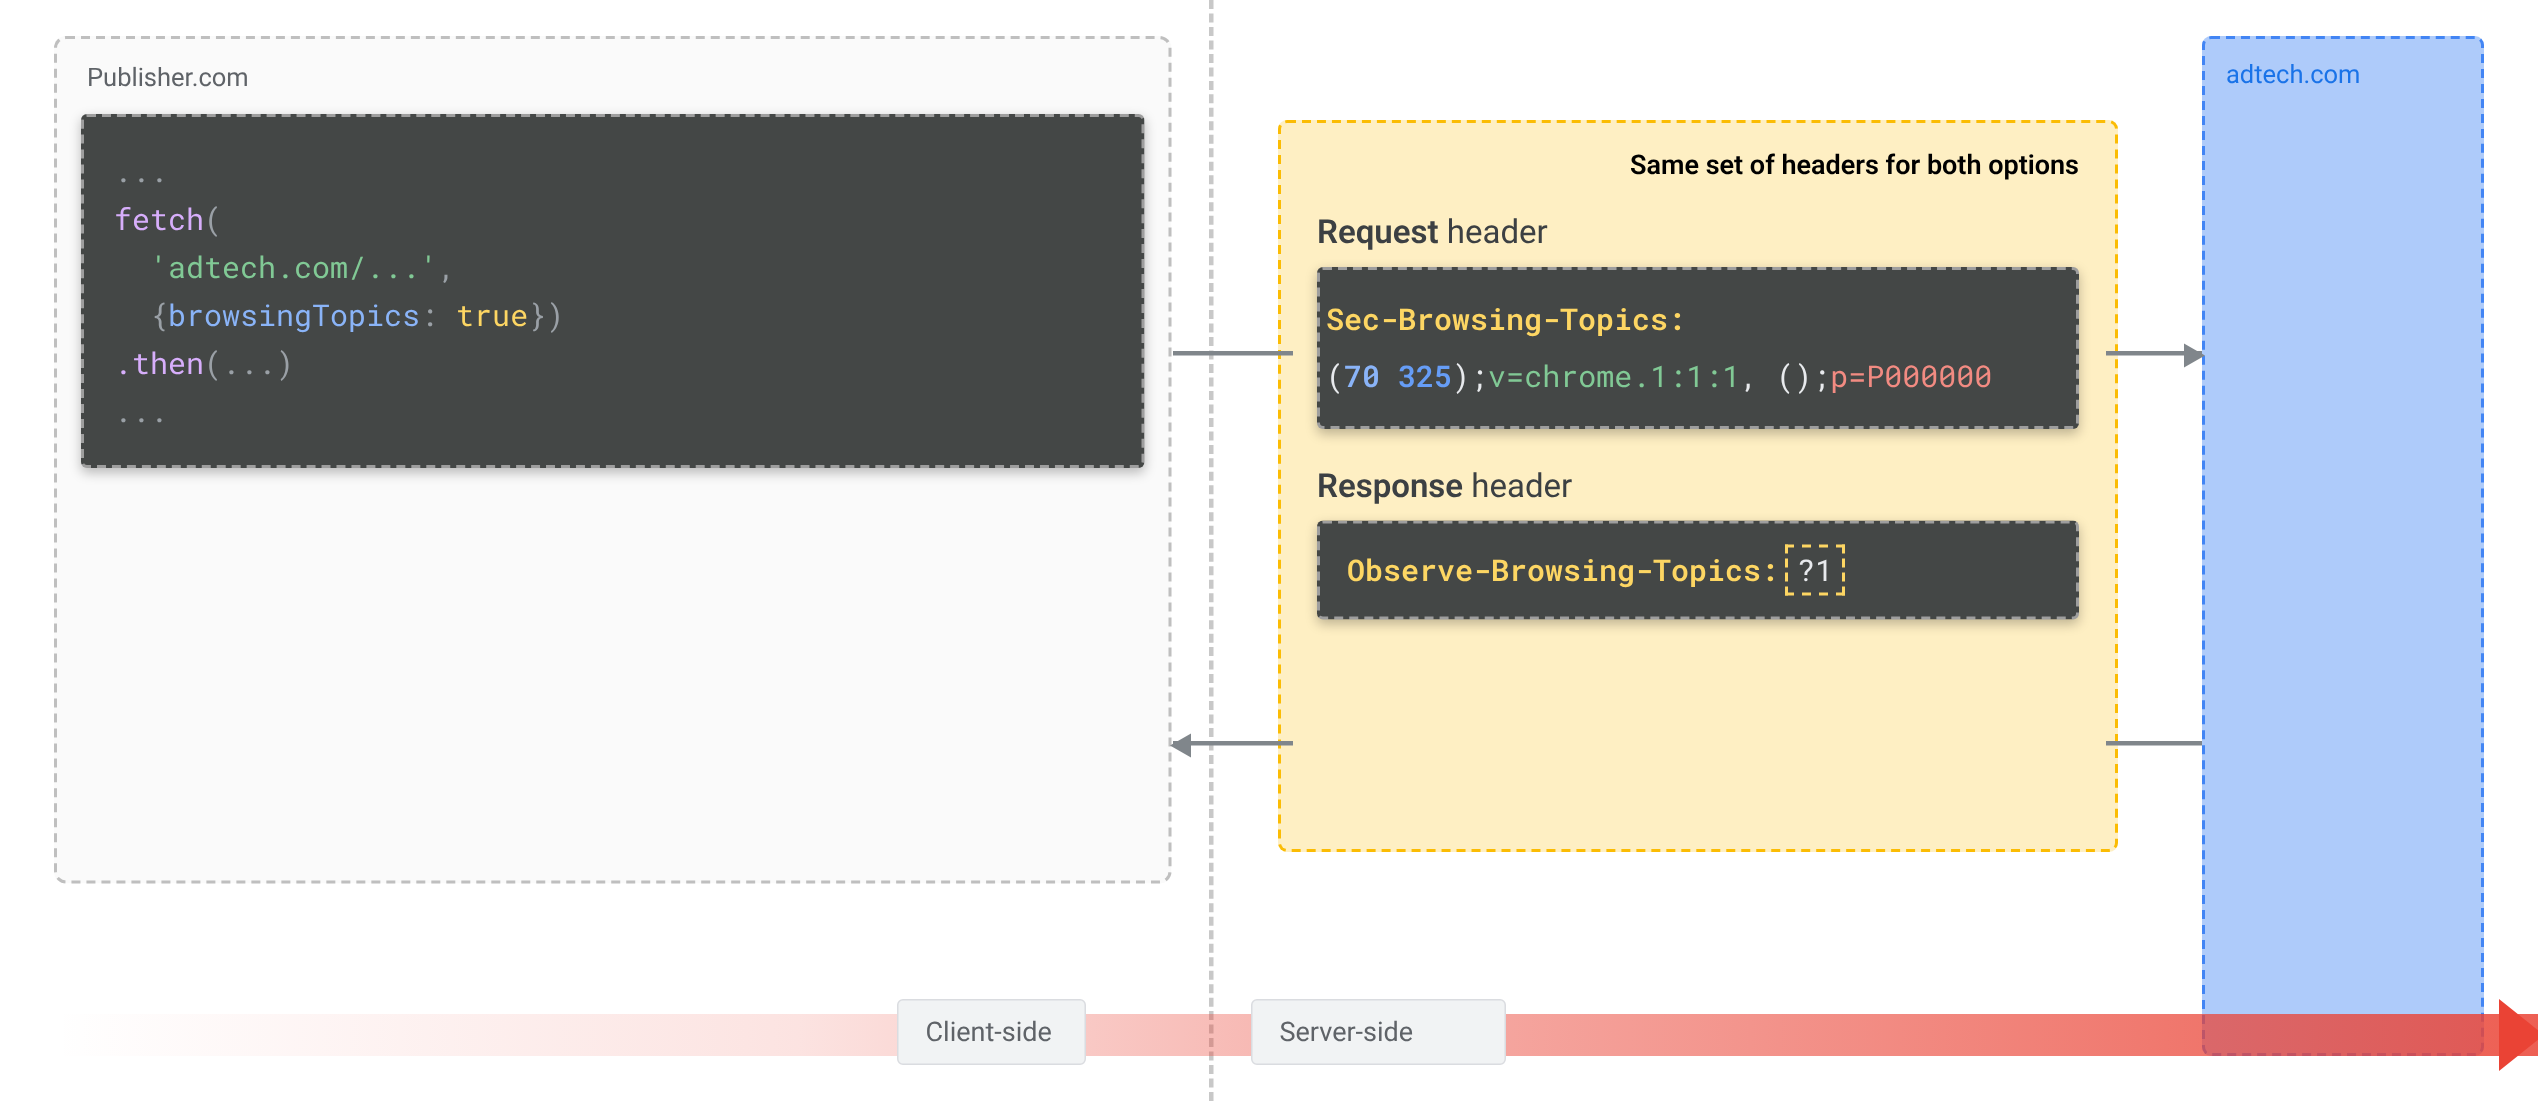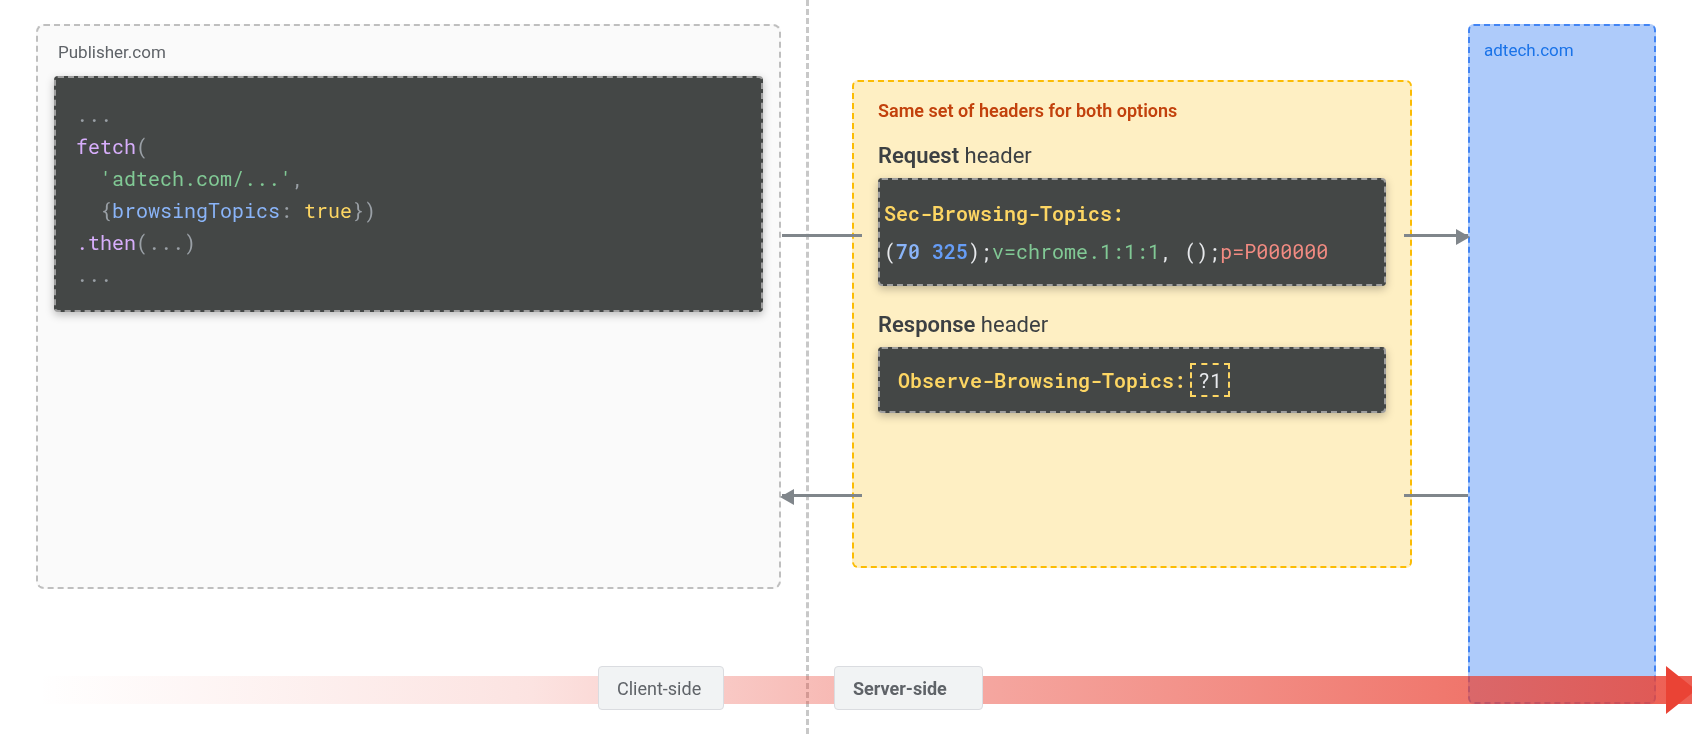--- a/index.html
+++ b/index.html
@@ -101,21 +101,21 @@
       position: absolute;
       left: 852px;
       top: 80px;
       width: 560px;
       height: 488px;
       background: #feefc3;
       border: 2px dashed #fbbc04;
       border-radius: 6px;
       padding: 18px 24px 22px 24px;
     }
-    .headers-title { font-size: 18px; font-weight: 600; color: #c2410c; text-align: left; margin-bottom: 22px; }
+    .headers-title { font-size: 18px; font-weight: 600; color: #000000; text-align: right; margin-bottom: 22px; }
     .hdr-sublabel { font-size: 22px; color: #3c4043; margin-bottom: 10px; }
     .hdr-sublabel b { font-weight: 600; }
 
     .hdr-card {
       background: #444746;
       border: 2px dashed #9e9e9e;
       border-radius: 4px;
       box-shadow: 0 3px 8px rgba(0,0,0,.25);
       color: #e8eaed;
       padding: 20px 4px;
@@ -209,21 +209,21 @@
       background: #f1f3f4;
       border: 1px solid #dadce0;
       border-radius: 4px;
       display: flex;
       align-items: center;
       padding: 0 18px;
       font-size: 18px;
       color: #5f6368;
     }
     .pill-client { left: 598px; width: 126px;}
-    .pill-server { left: 834px; width: 149px; font-weight: bold;}
+    .pill-server { left: 834px; width: 170px;}
   </style>
 </head>
 <body>
 
 <div class="vdivider"></div>
 
 <div class="publisher">
   <div class="pub-label">Publisher.com</div>
 
   <div class="code-dark mono">

